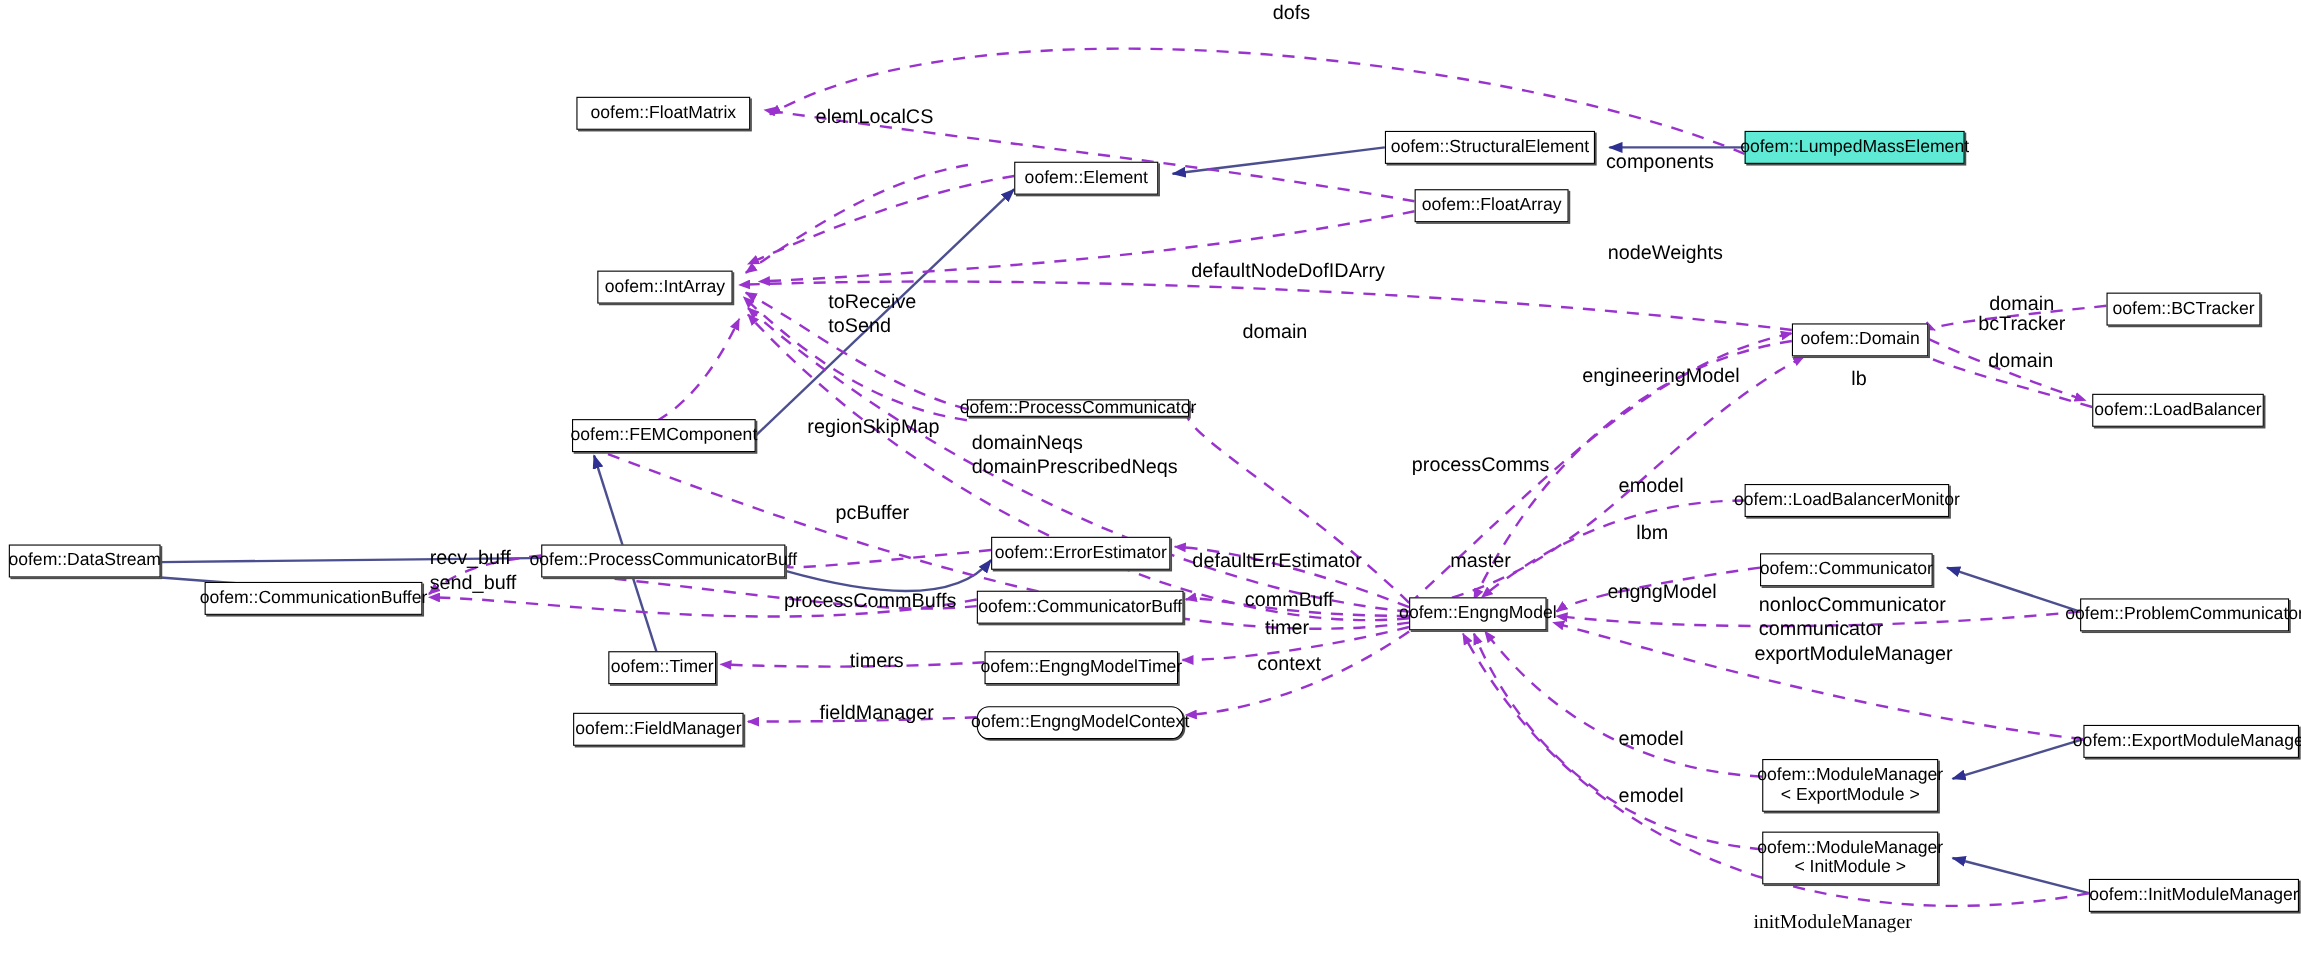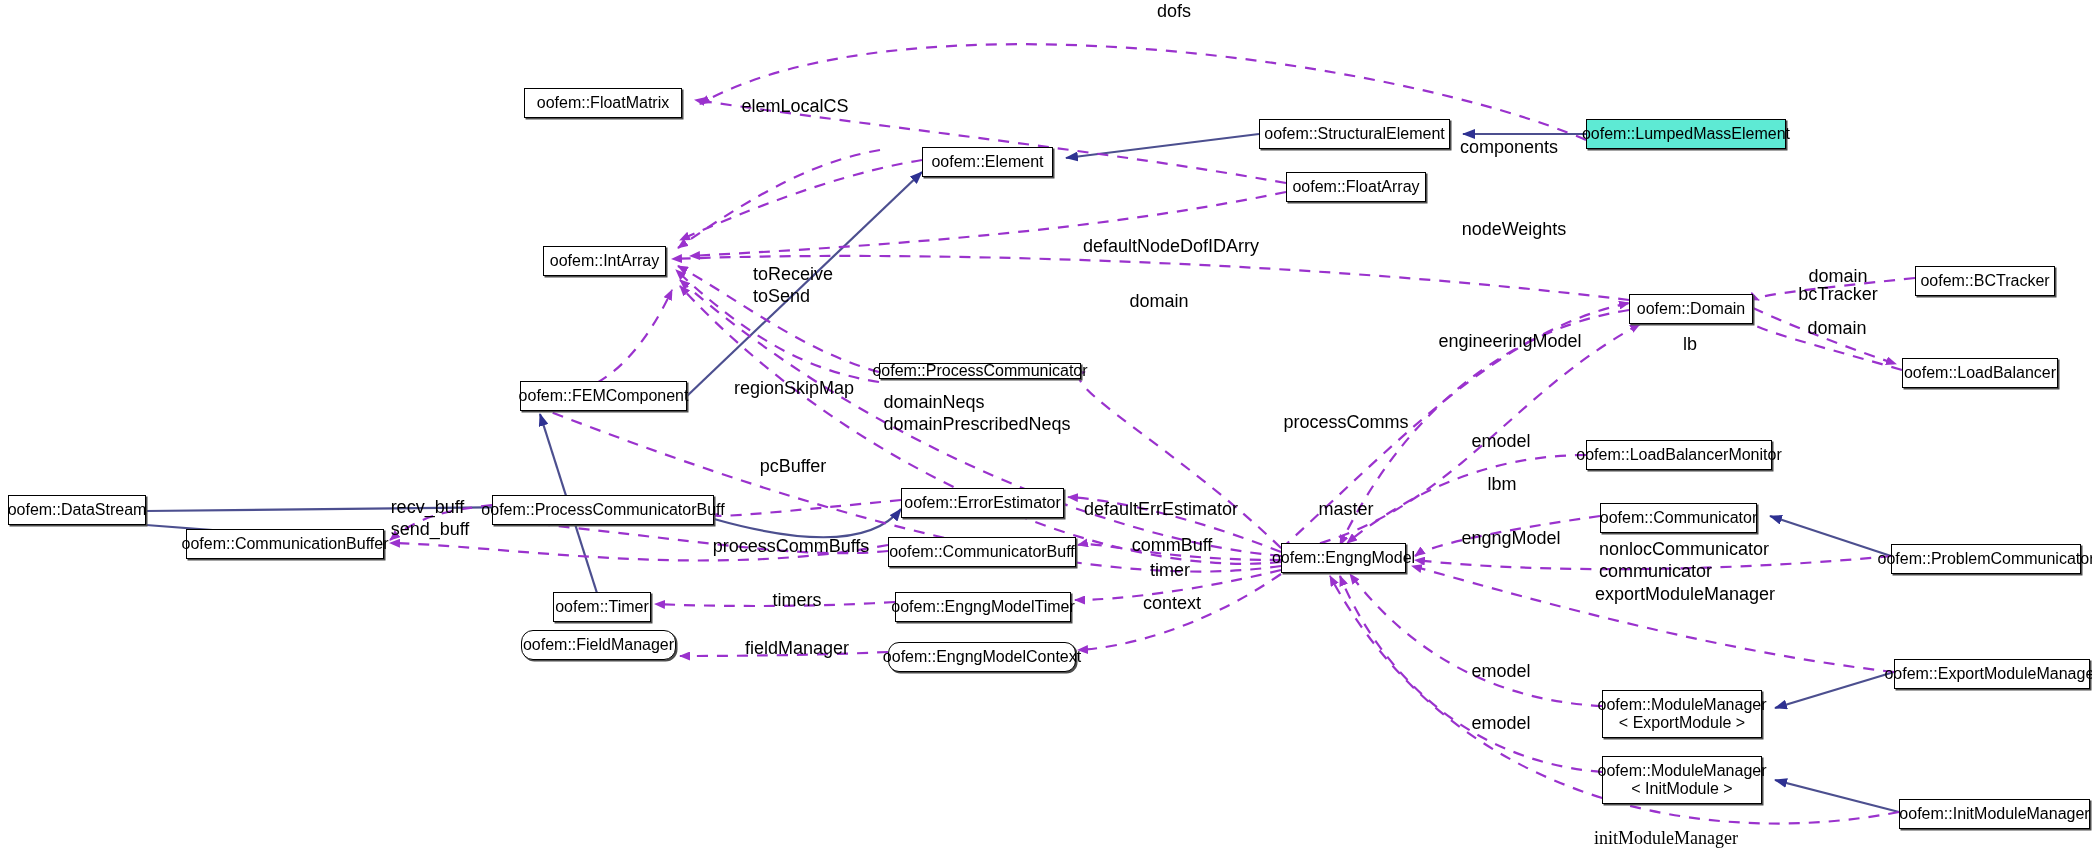--- a/index.html
+++ b/index.html
@@ -126,21 +126,21 @@
     <div class="node" style="left: 492px; top: 495px; width: 222px; height: 30px;"><span>oofem::ProcessCommunicatorBuff</span></div>
     <div class="node" style="left: 901px; top: 488px; width: 163px; height: 30px;"><span>oofem::ErrorEstimator</span></div>
     <div class="node" style="left: 1600px; top: 503px; width: 157px; height: 30px;"><span>oofem::Communicator</span></div>
     <div class="node" style="left: 186px; top: 529px; width: 198px; height: 30px;"><span>oofem::CommunicationBuffer</span></div>
     <div class="node" style="left: 888px; top: 537px; width: 188px; height: 30px;"><span>oofem::CommunicatorBuff</span></div>
     <div class="node" style="left: 1281px; top: 543px; width: 125px; height: 30px;"><span>oofem::EngngModel</span></div>
     <div class="node" style="left: 1891px; top: 544px; width: 190px; height: 30px;"><span>oofem::ProblemCommunicator</span></div>
     <div class="node" style="left: 553px; top: 592px; width: 98px; height: 30px;"><span>oofem::Timer</span></div>
     <div class="node" style="left: 895px; top: 592px; width: 176px; height: 30px;"><span>oofem::EngngModelTimer</span></div>
     <div class="node" style="left: 1894px; top: 659px; width: 196px; height: 30px;"><span>oofem::ExportModuleManager</span></div>
-    <div class="node" style="left: 521px; top: 630px; width: 155px; height: 30px; border-radius: 12px;"><span>oofem::FieldManager</span></div>
+    <div class="node" style="left: 521px; top: 648px; width: 155px; height: 30px;"><span>oofem::FieldManager</span></div>
     <div class="node" style="left: 888px; top: 642px; width: 188px; height: 30px; border-radius: 11px;"><span>oofem::EngngModelContext</span></div>
     <div class="node" style="left: 1602px; top: 690px; width: 160px; height: 48px;"><span>oofem::ModuleManager
 &lt; ExportModule &gt;</span></div>
     <div class="node" style="left: 1602px; top: 756px; width: 160px; height: 48px;"><span>oofem::ModuleManager
 &lt; InitModule &gt;</span></div>
     <div class="node" style="left: 1899px; top: 799px; width: 191px; height: 30px;"><span>oofem::InitModuleManager</span></div>
     <div class="edge-label" style="left: 1174px; top: 12px;">dofs</div>
     <div class="edge-label" style="left: 795px; top: 107px;">elemLocalCS</div>
     <div class="edge-label" style="left: 1509px; top: 148px;">components</div>
     <div class="edge-label" style="left: 1514px; top: 230px;">nodeWeights</div>

